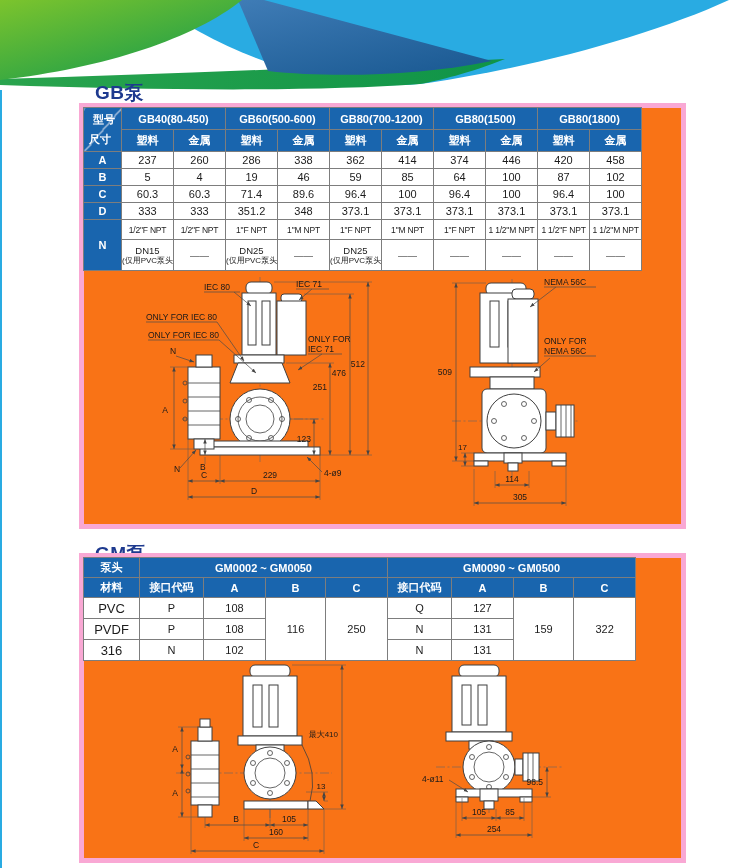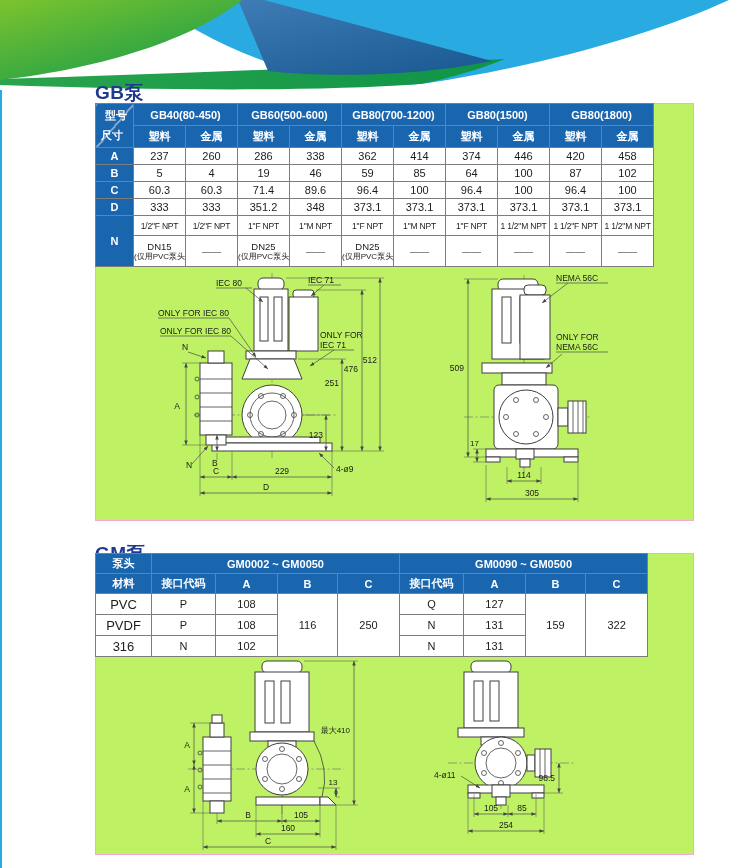--- a/index.html
+++ b/index.html
@@ -10,21 +10,21 @@
   .banner { position:absolute; left:0; top:0; }
   .left-edge { position:absolute; left:0; top:90px; width:2px; height:778px; background:#29abe2; }
 
   .section-heading {
     position:absolute; left:95px; font-size:19px; font-weight:bold;
     color:#1e3a8f; letter-spacing:0.5px;
   }
   .gb-heading { top:80px;text-align:right; }
   .gm-heading { top:501px;margin-top:40px; }
 
-  .box { position:absolute; left:95px; background:#bef264; border:1px solid #f9a8d4; }
+  .box { position:absolute; left:79px; background:#f97316; border:5px solid #f9a8d4; }
   .gb-box { top:103px; width:597px; height:416px; }
   .gm-box { top:553px; width:597px; height:300px; }
 
   table { border-collapse:collapse; table-layout:fixed; position:absolute; left:-1px; top:-1px; background:#fff; }
   th, td {
     border:1px solid #7d7d7d; text-align:center; vertical-align:middle;
     padding:0; overflow:hidden; white-space:nowrap;
   }
   th { background:#1965ae; color:#ffffff; font-weight:bold; font-size:11px; }
   td { font-size:11px; color:#1c1c1c; background:#fff; }

